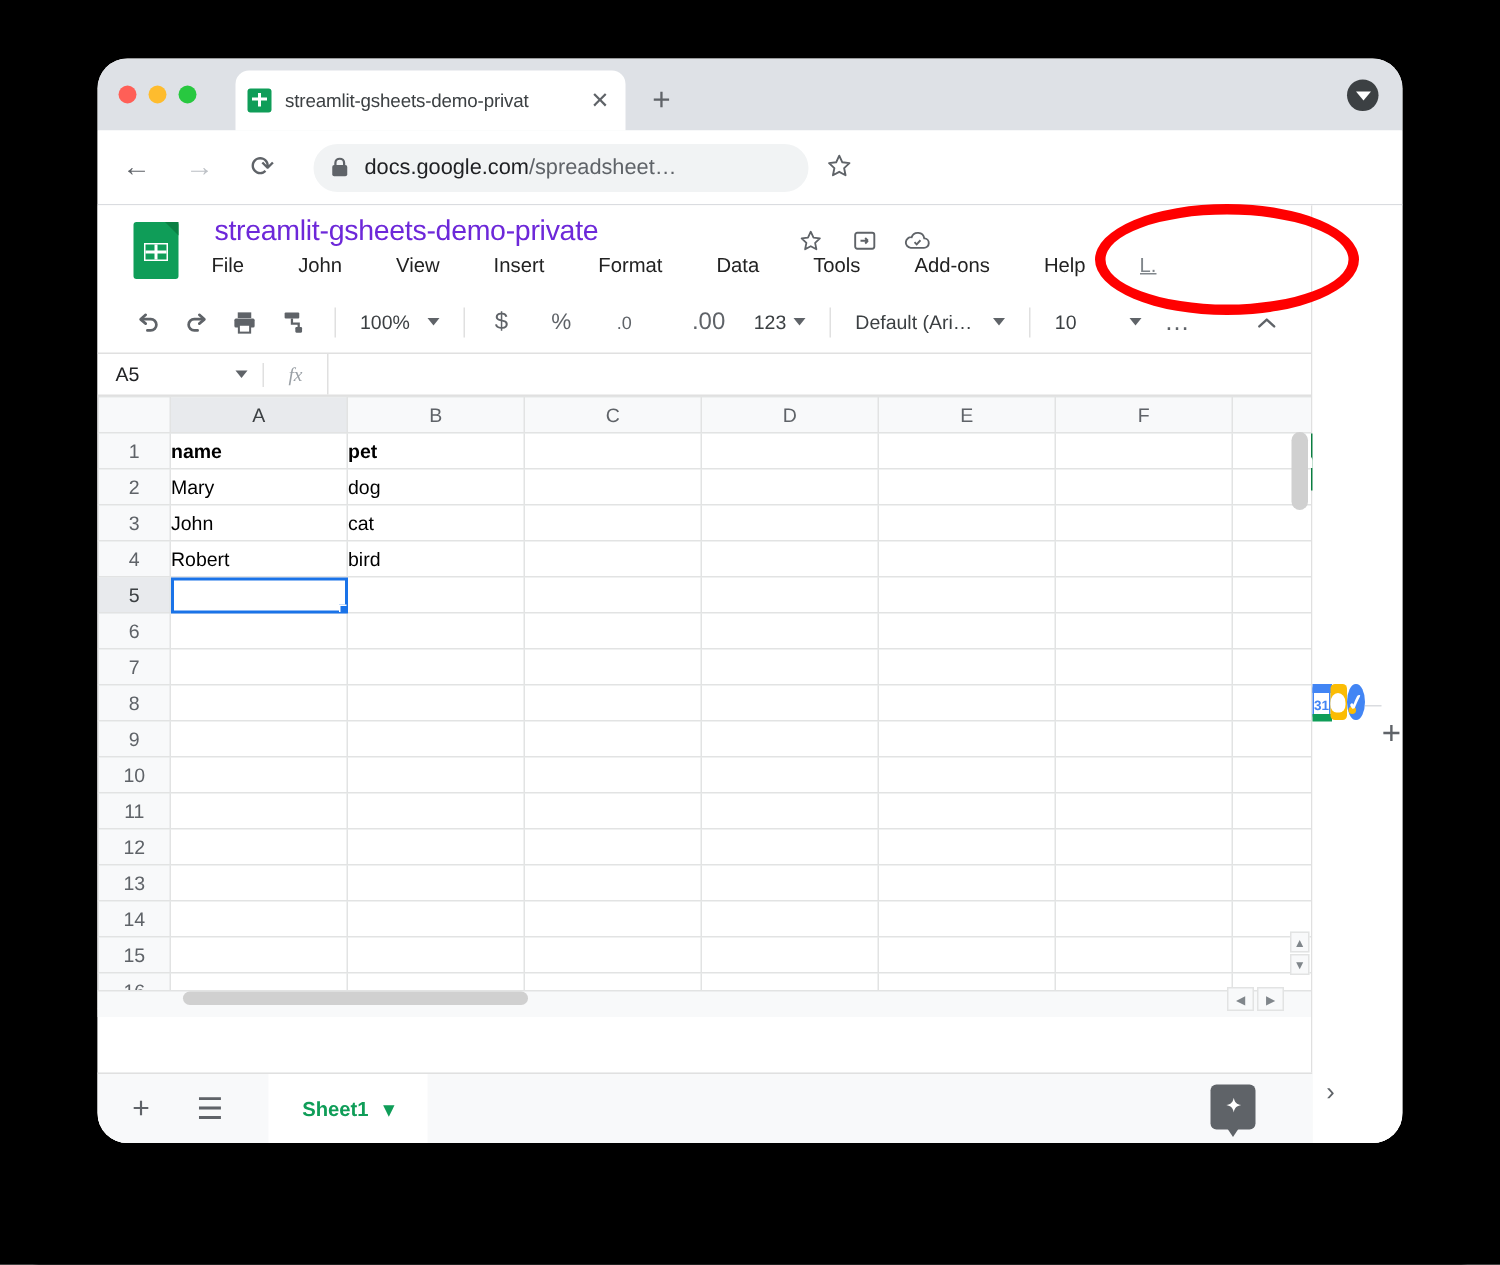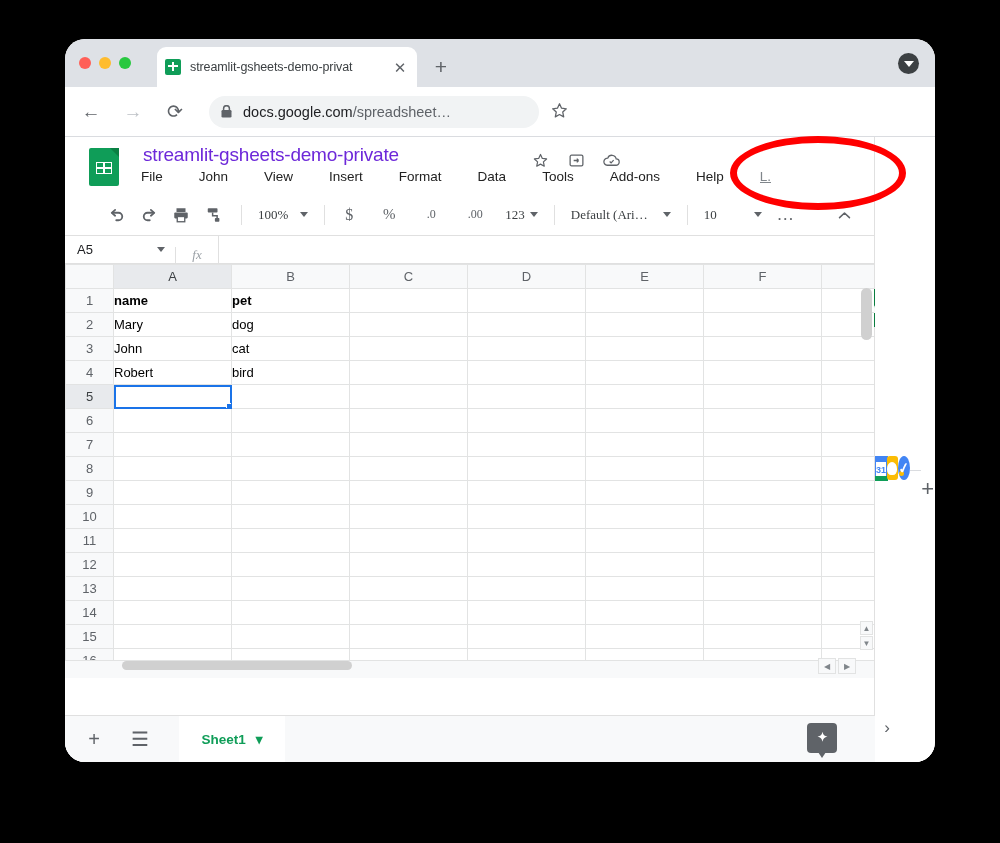--- a/index.html
+++ b/index.html
@@ -238,22 +238,21 @@
     font-family: "Liberation Sans", sans-serif;
   }
 
   
   #toolbar {
     position: relative;
     height: 42px;
     background: #fff;
     border-bottom: 1px solid #e0e0e0;
     display: flex; align-items: center;
-    padding-left: 38px;
-    font-family: Liberation Serif, serif;
+    padding-left: 20px;
   }
   .tb-btn {
     height: 28px; min-width: 28px;
     display: flex; align-items: center; justify-content: center;
     color: #5f6368; font-size: 14px;
     margin-right: 4px;
     border-radius: 3px;
     cursor: pointer;
     padding: 0 3px;
     white-space: nowrap;
@@ -278,21 +277,21 @@
     width: 24px; height: 24px;
     display: flex; align-items: center; justify-content: center;
     color: #5f6368; cursor: pointer;
   }
 
   
   #formula-bar {
     position: relative; height: 28px;
     background: #fff;
     border-bottom: 1px solid #e0e0e0;
-    display: flex; align-items: flex-end;
+    display: flex; align-items: center;
   }
   #namebox {
     width: 110px; height: 100%;
     display: flex; align-items: center;
     padding-left: 12px;
     font-size: 13px; color: #202124;
     cursor: text;
   }
   #namebox-caret {
     margin-left: auto; margin-right: 10px;
@@ -682,21 +681,21 @@
         <div class="tb-drop">
           <span>100%</span>
           <span class="caret-down"></span>
         </div>
 
         <div class="tb-sep"></div>
 
         <div class="tb-btn" style="font-size:16px;">$</div>
         <div class="tb-btn" style="font-size:15px;margin-left:8px;">%</div>
         <div class="tb-btn" style="font-size:12px;margin-left:10px;">.0</div>
-        <div class="tb-btn" style="font-size:12px;margin-left:12px;">.00</div>
+        <div class="tb-btn" style="font-size:16px;margin-left:24px;">.00</div>
         <div class="tb-drop" style="gap:5px;margin-left:6px;">
           <span>123</span>
           <span class="caret-down"></span>
         </div>
 
         <div class="tb-sep"></div>
 
         <div class="tb-drop" style="width:112px;justify-content:space-between;">
           <span>Default (Ari…</span>
           <span class="caret-down" style="margin-left:auto;"></span>

